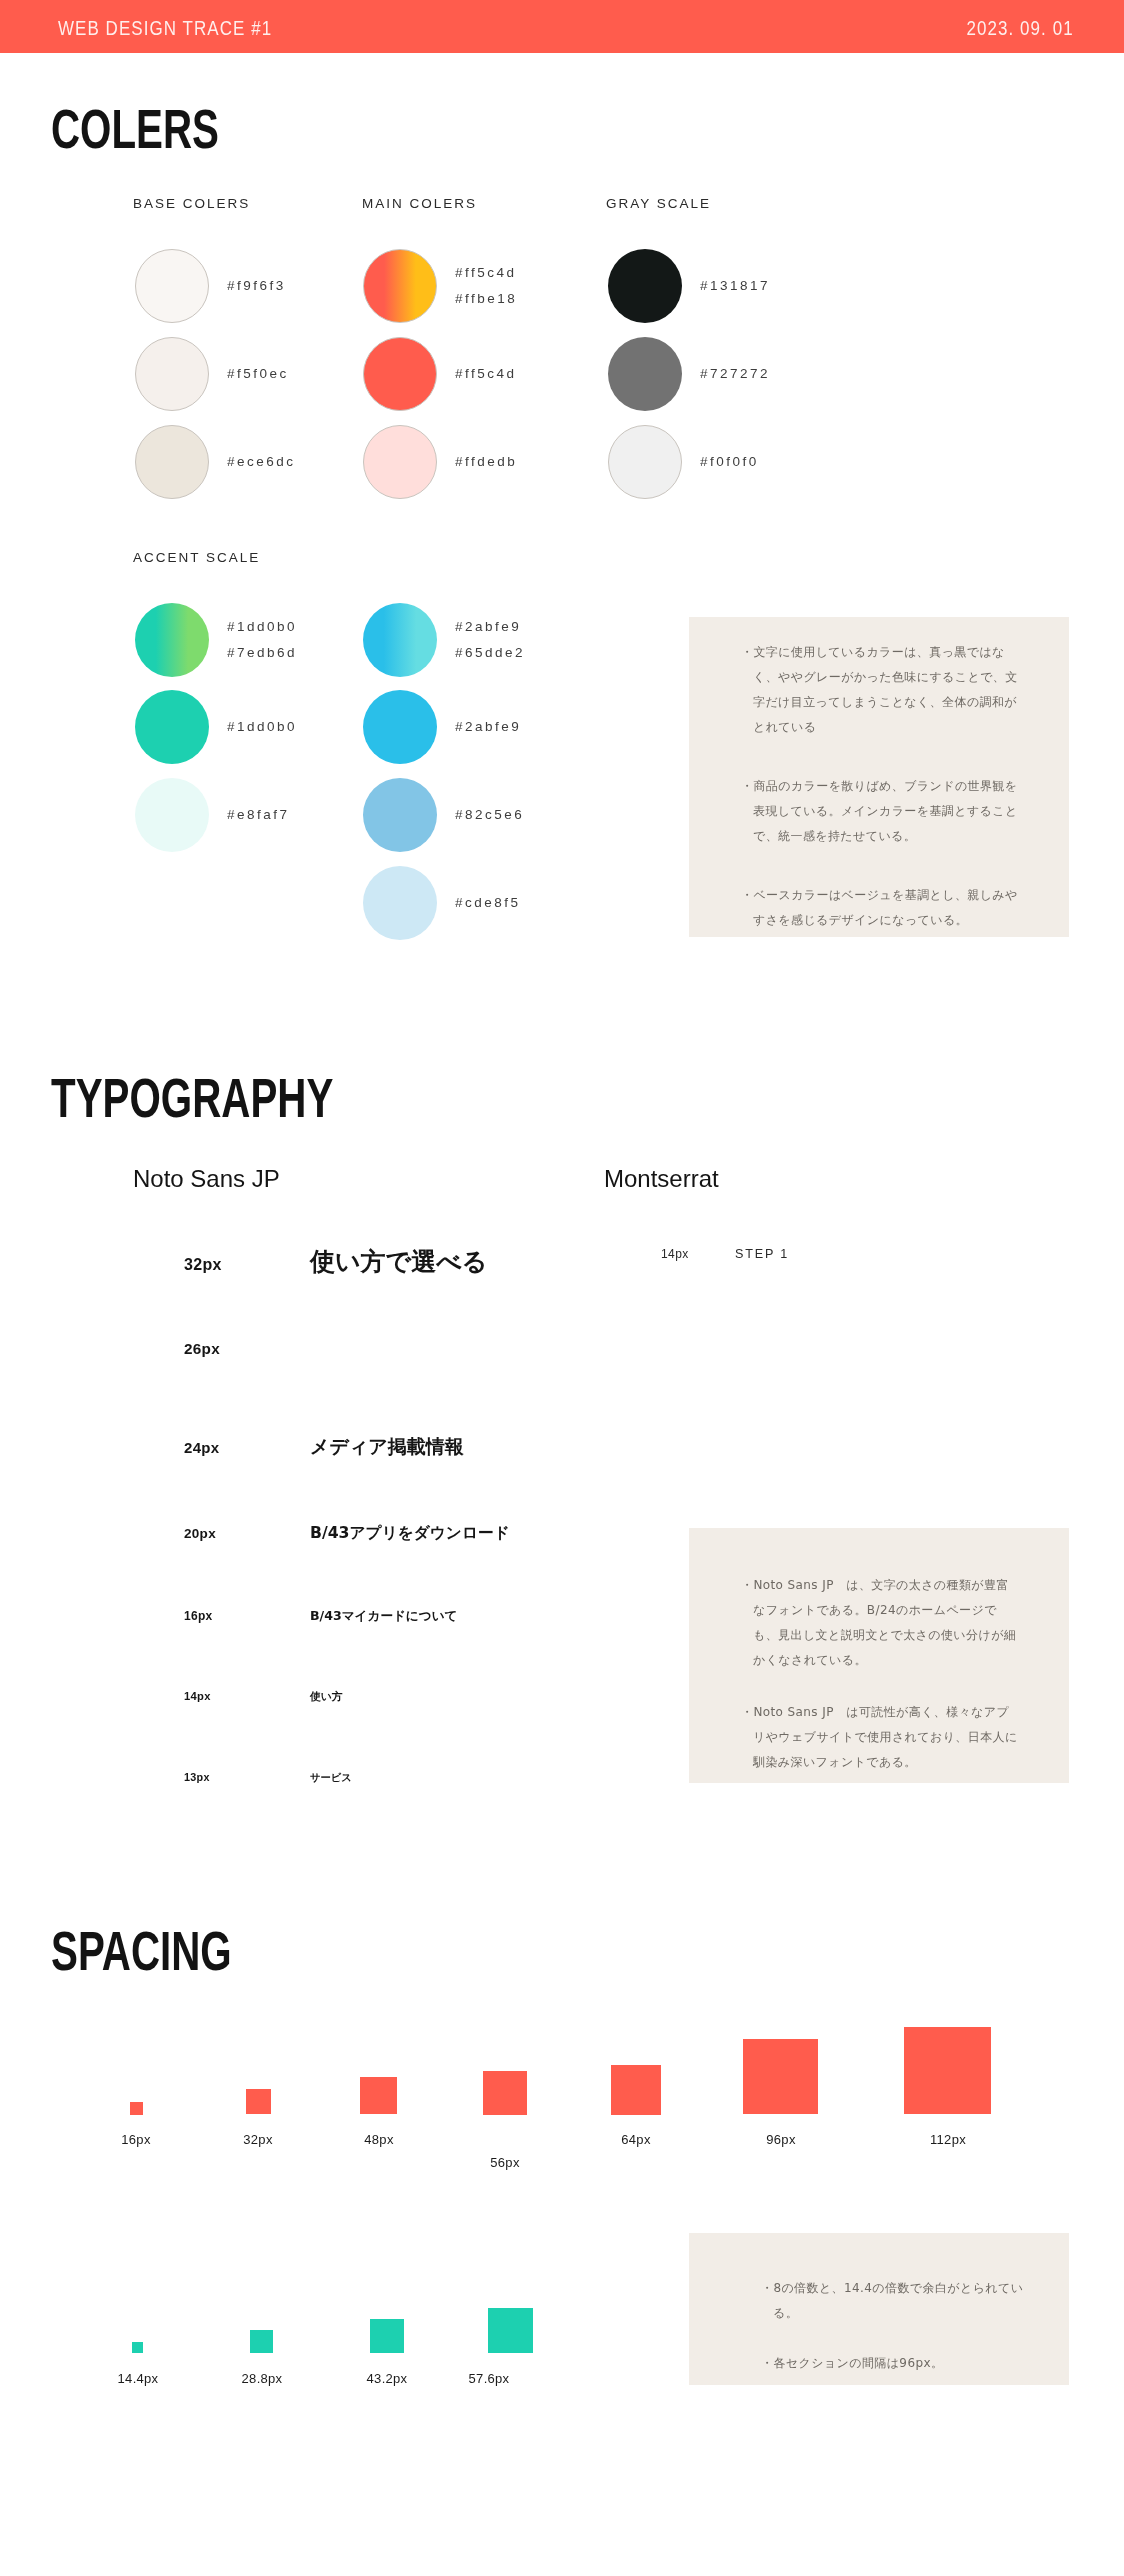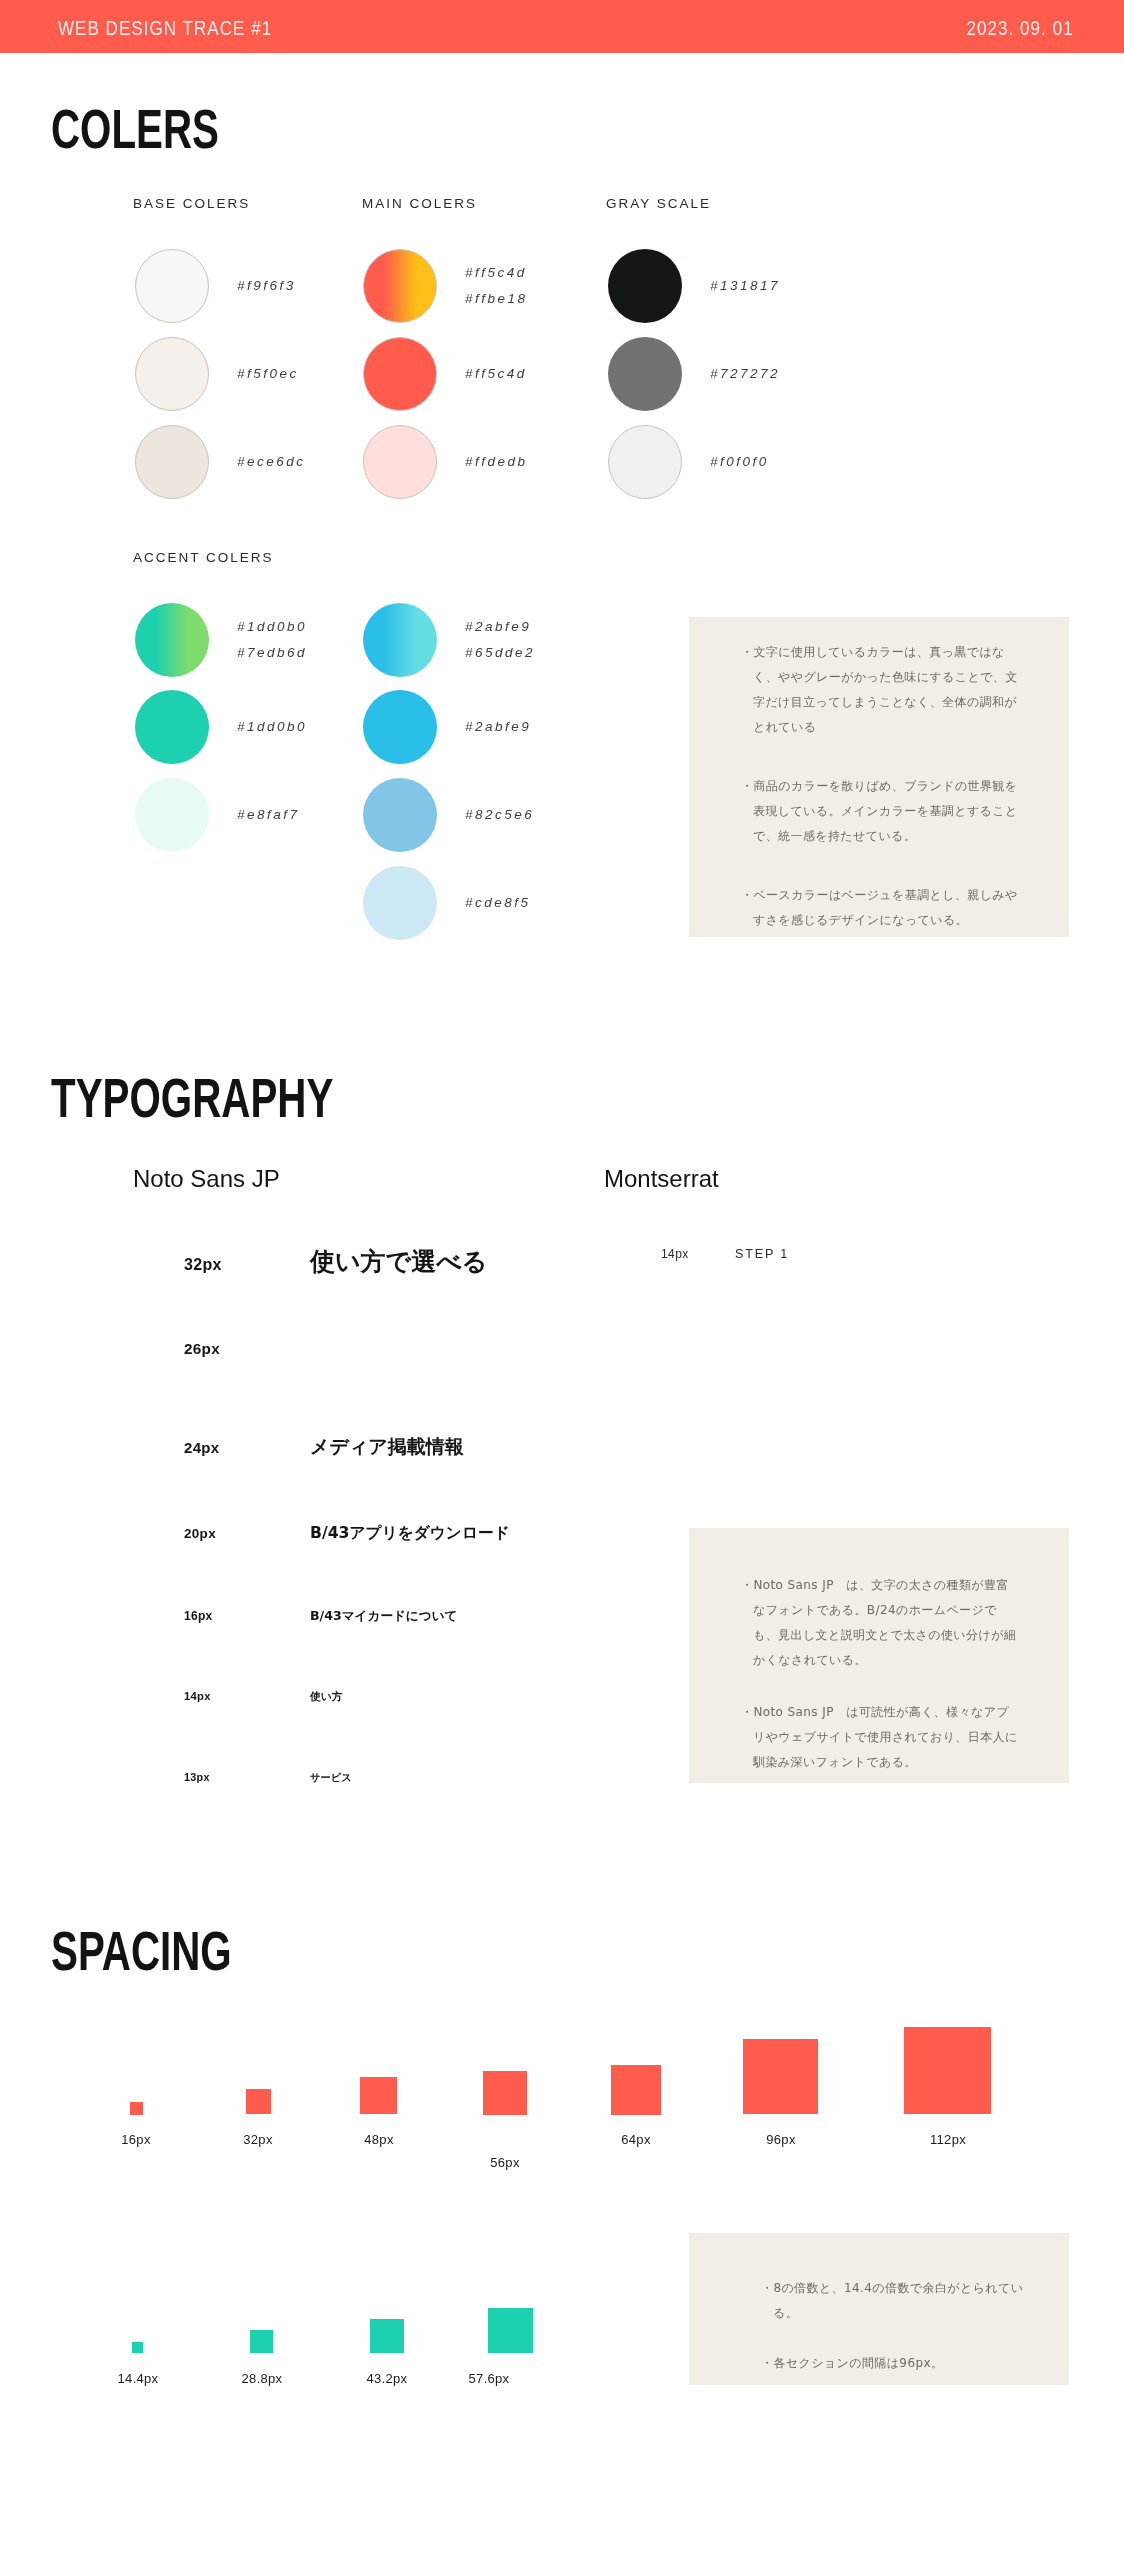--- a/index.html
+++ b/index.html
@@ -18,21 +18,21 @@
   
   .big-title{
     position:absolute;left:51px;font-size:56px;line-height:1.0;font-weight:700;color:#131313;
     transform:scaleX(0.72);transform-origin:left top;white-space:nowrap;letter-spacing:0px;
   }
   
   .col-label{
     position:absolute;font-size:13.5px;letter-spacing:2px;color:#2a2a2a;white-space:nowrap;
   }
   
-  .swatch-row{position:absolute;display:flex;align-items:center;gap:28px;height:74px;font-style:italic;}
+  .swatch-row{position:absolute;display:flex;align-items:center;gap:18px;height:74px;}
   .swatch-circle{width:74px;height:74px;border-radius:50%;flex:none;box-sizing:border-box;}
   .swatch-circle.bordered{border:0.9px solid #c9c4be;}
   .swatch-hex{font-size:13.5px;letter-spacing:2.5px;color:#3d3d3d;line-height:26px;white-space:nowrap;}
   
   .note-box{
     position:absolute;left:689px;width:380px;background:#f2ede7;box-sizing:border-box;
   }
   .note-box ul{list-style:none;margin:0;padding:0;}
   .note-box li{
     font-family:"DejaVu Sans",sans-serif;font-size:12px;line-height:25px;color:#6e6963;
@@ -122,21 +122,21 @@
         <div class="swatch-hex">
           <div>#727272</div>
         </div>
       </div>
       <div class="swatch-row" style="left: 608px; top: 425px;">
         <div class="swatch-circle bordered" style="background: rgb(240, 240, 240);"></div>
         <div class="swatch-hex">
           <div>#f0f0f0</div>
         </div>
       </div>
-      <div class="col-label" style="left: 133px; top: 550px;">ACCENT COLERS</div>
+      <div class="col-label" style="left: 133px; top: 550px;">ACCENT SCALE</div>
       <div class="swatch-row" style="left: 135px; top: 603px;">
         <div class="swatch-circle" style="background: linear-gradient(90deg, rgb(29, 208, 176) 28%, rgb(126, 219, 109) 72%);"></div>
         <div class="swatch-hex">
           <div>#1dd0b0</div>
           <div>#7edb6d</div>
         </div>
       </div>
       <div class="swatch-row" style="left: 135px; top: 690px;">
         <div class="swatch-circle" style="background: rgb(29, 208, 176);"></div>
         <div class="swatch-hex">

